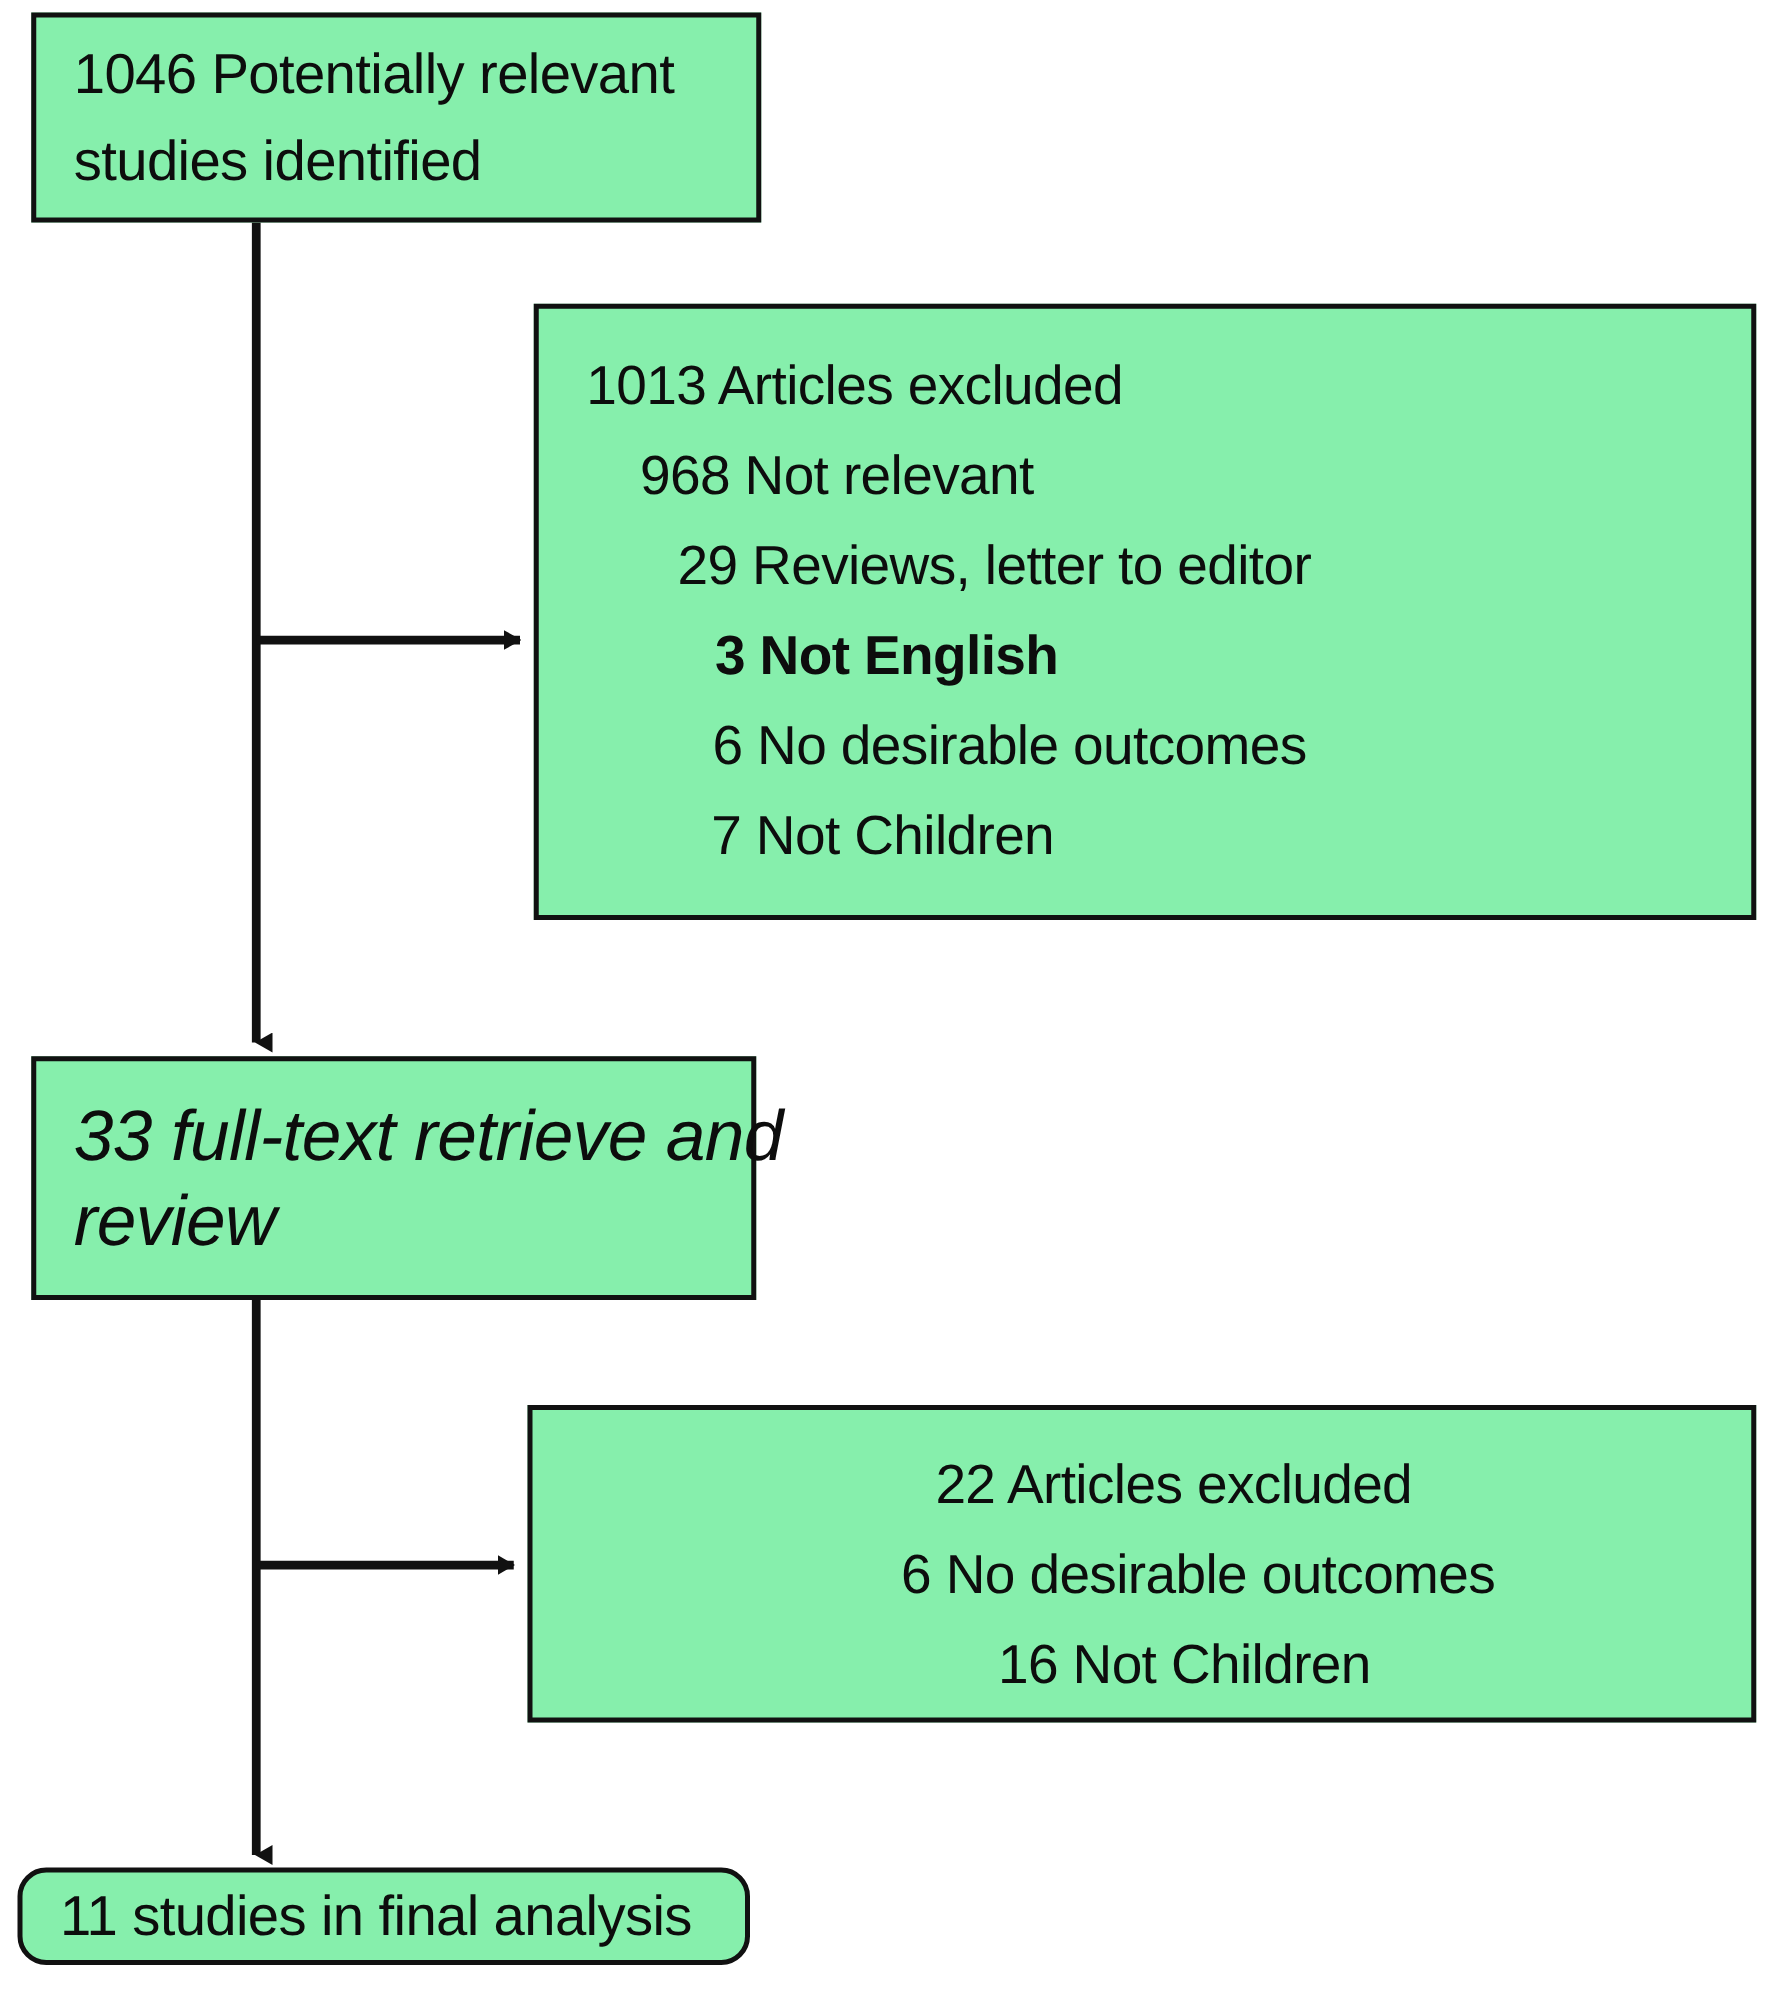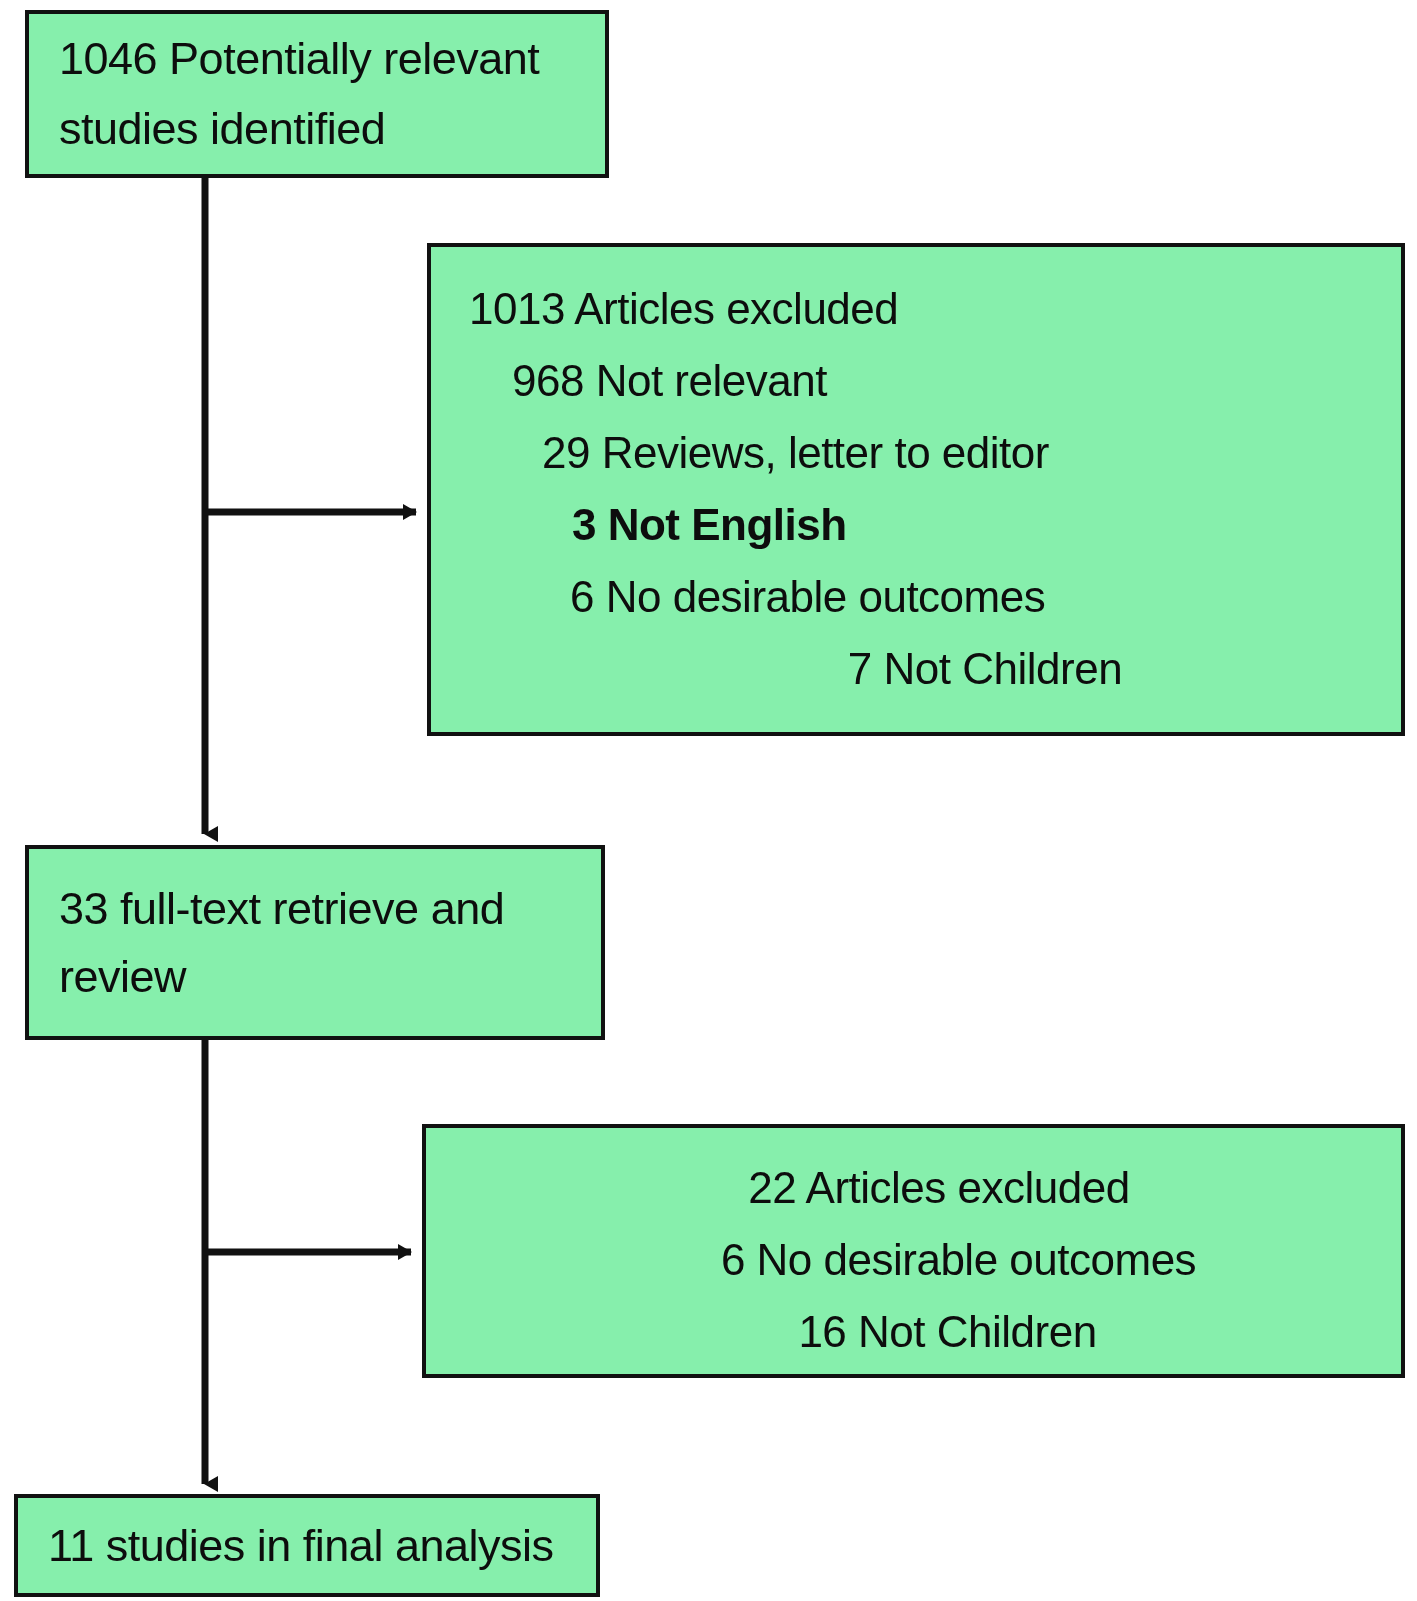--- a/index.html
+++ b/index.html
@@ -56,44 +56,46 @@
   }
   
   #node-fulltext {
     left: 25px;
     top: 845px;
     width: 580px;
     height: 195px;
     padding: 12px 0 12px 30px;
   }
   #node-fulltext .node-line {
-    font-size: 45px;
+    font-size: 57px;
     line-height: 68px;
+    font-style: italic;
   }
   
   #node-excluded-2 {
     left: 422px;
     top: 1124px;
     width: 983px;
     height: 254px;
     padding: 24px 0 24px 0;
     justify-content: flex-start;
     text-align: center;
   }
   #node-excluded-2 .node-line {
     font-size: 44px;
     line-height: 72px;
   }
   
   #node-final {
     left: 14px;
     top: 1494px;
     width: 586px;
-    height: 103px;
+    height: 78px;
     padding: 0 0 0 30px;
+    border-radius: 23px;
   }
   #node-final .node-line {
     font-size: 45px;
     line-height: 60px;
   }
 
   
   #connectors {
     position: absolute;
     left: 0;
@@ -131,21 +133,21 @@
     <div class="node-line">1046 Potentially relevant</div>
     <div class="node-line">studies identified</div>
   </div>
 
   <div class="node" id="node-excluded-1">
     <div class="node-line" style="padding-left:38px;">1013 Articles excluded</div>
     <div class="node-line" style="padding-left:81px;">968 Not relevant</div>
     <div class="node-line" style="padding-left:111px;">29 Reviews, letter to editor</div>
     <div class="node-line" style="padding-left:141px;font-weight:bold;">3 Not English</div>
     <div class="node-line" style="padding-left:139px;">6 No desirable outcomes</div>
-    <div class="node-line" style="padding-left:138px;text-align:center;">7 Not Children</div>
+    <div class="node-line" style="padding-left:138px;">7 Not Children</div>
   </div>
 
   <div class="node" id="node-fulltext">
     <div class="node-line">33 full-text retrieve and</div>
     <div class="node-line">review</div>
   </div>
 
   <div class="node" id="node-excluded-2">
     <div class="node-line" style="padding-left:51px;">22 Articles excluded</div>
     <div class="node-line" style="padding-left:90px;">6 No desirable outcomes</div>

